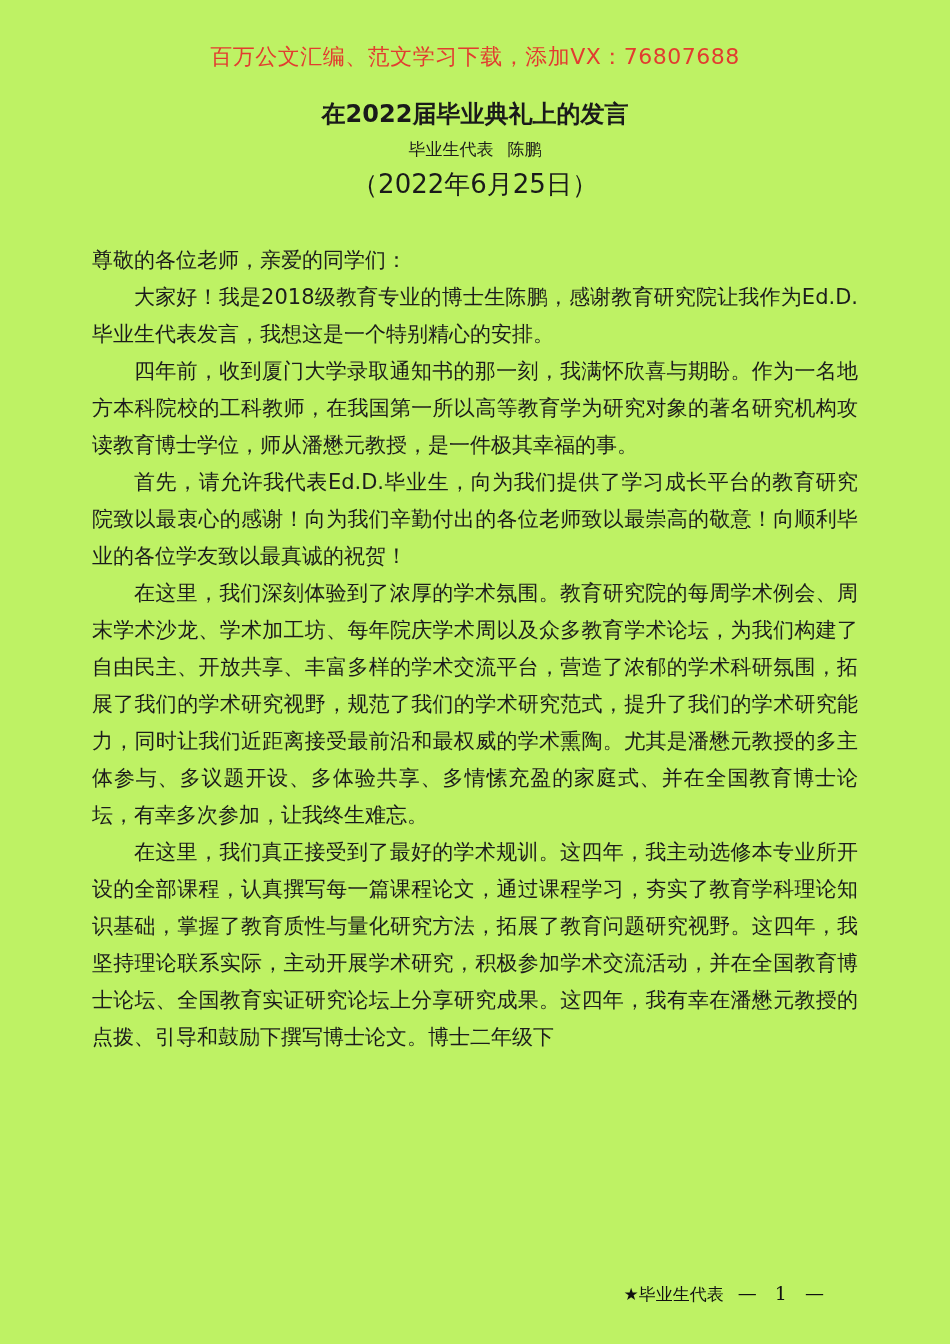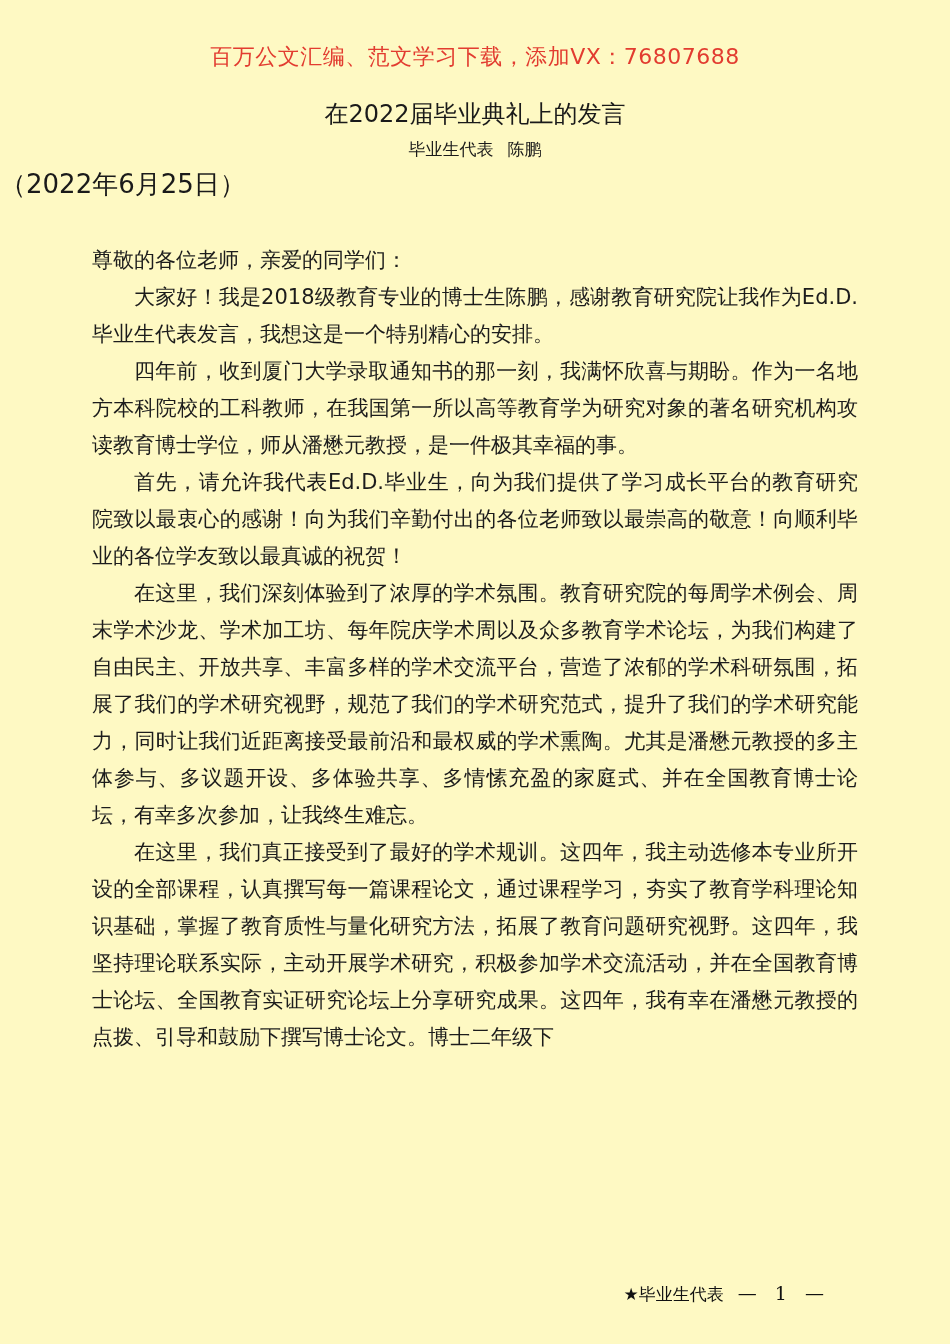--- a/index.html
+++ b/index.html
@@ -4,21 +4,21 @@
 <style>
   html, body {
     margin: 0;
     padding: 0;
     background: #ffffff;
   }
   .page {
     position: relative;
     width: 950px;
     height: 1344px;
-    background: #fef9c3;
+    background: #bef264;
     overflow: hidden;
     font-family: "DejaVu Sans", "Liberation Sans", sans-serif;
     color: #1a1a1a;
   }
   .watermark {
     position: absolute;
     top: 44px;
     left: 0;
     width: 100%;
     text-align: center;
@@ -28,39 +28,39 @@
     letter-spacing: 0.5px;
   }
   .doc-title {
     position: absolute;
     top: 101px;
     left: 0;
     width: 100%;
     text-align: center;
     font-size: 24px;
     line-height: 26px;
-    font-weight: 400;
+    font-weight: 700;
     margin: 0;
   }
   .doc-speaker {
     position: absolute;
     top: 136px;
     left: 0;
     width: 100%;
     text-align: center;
     font-size: 17px;
     line-height: 26px;
     word-spacing: 0.5em;
   }
   .doc-date {
     position: absolute;
     top: 169px;
     left: 0;
     width: 100%;
-    text-align: left;
+    text-align: center;
     font-size: 26px;
     line-height: 30px;
   }
   .content {
     position: absolute;
     top: 242px;
     left: 92px;
     width: 766px;
     font-size: 21px;
     line-height: 37px;

